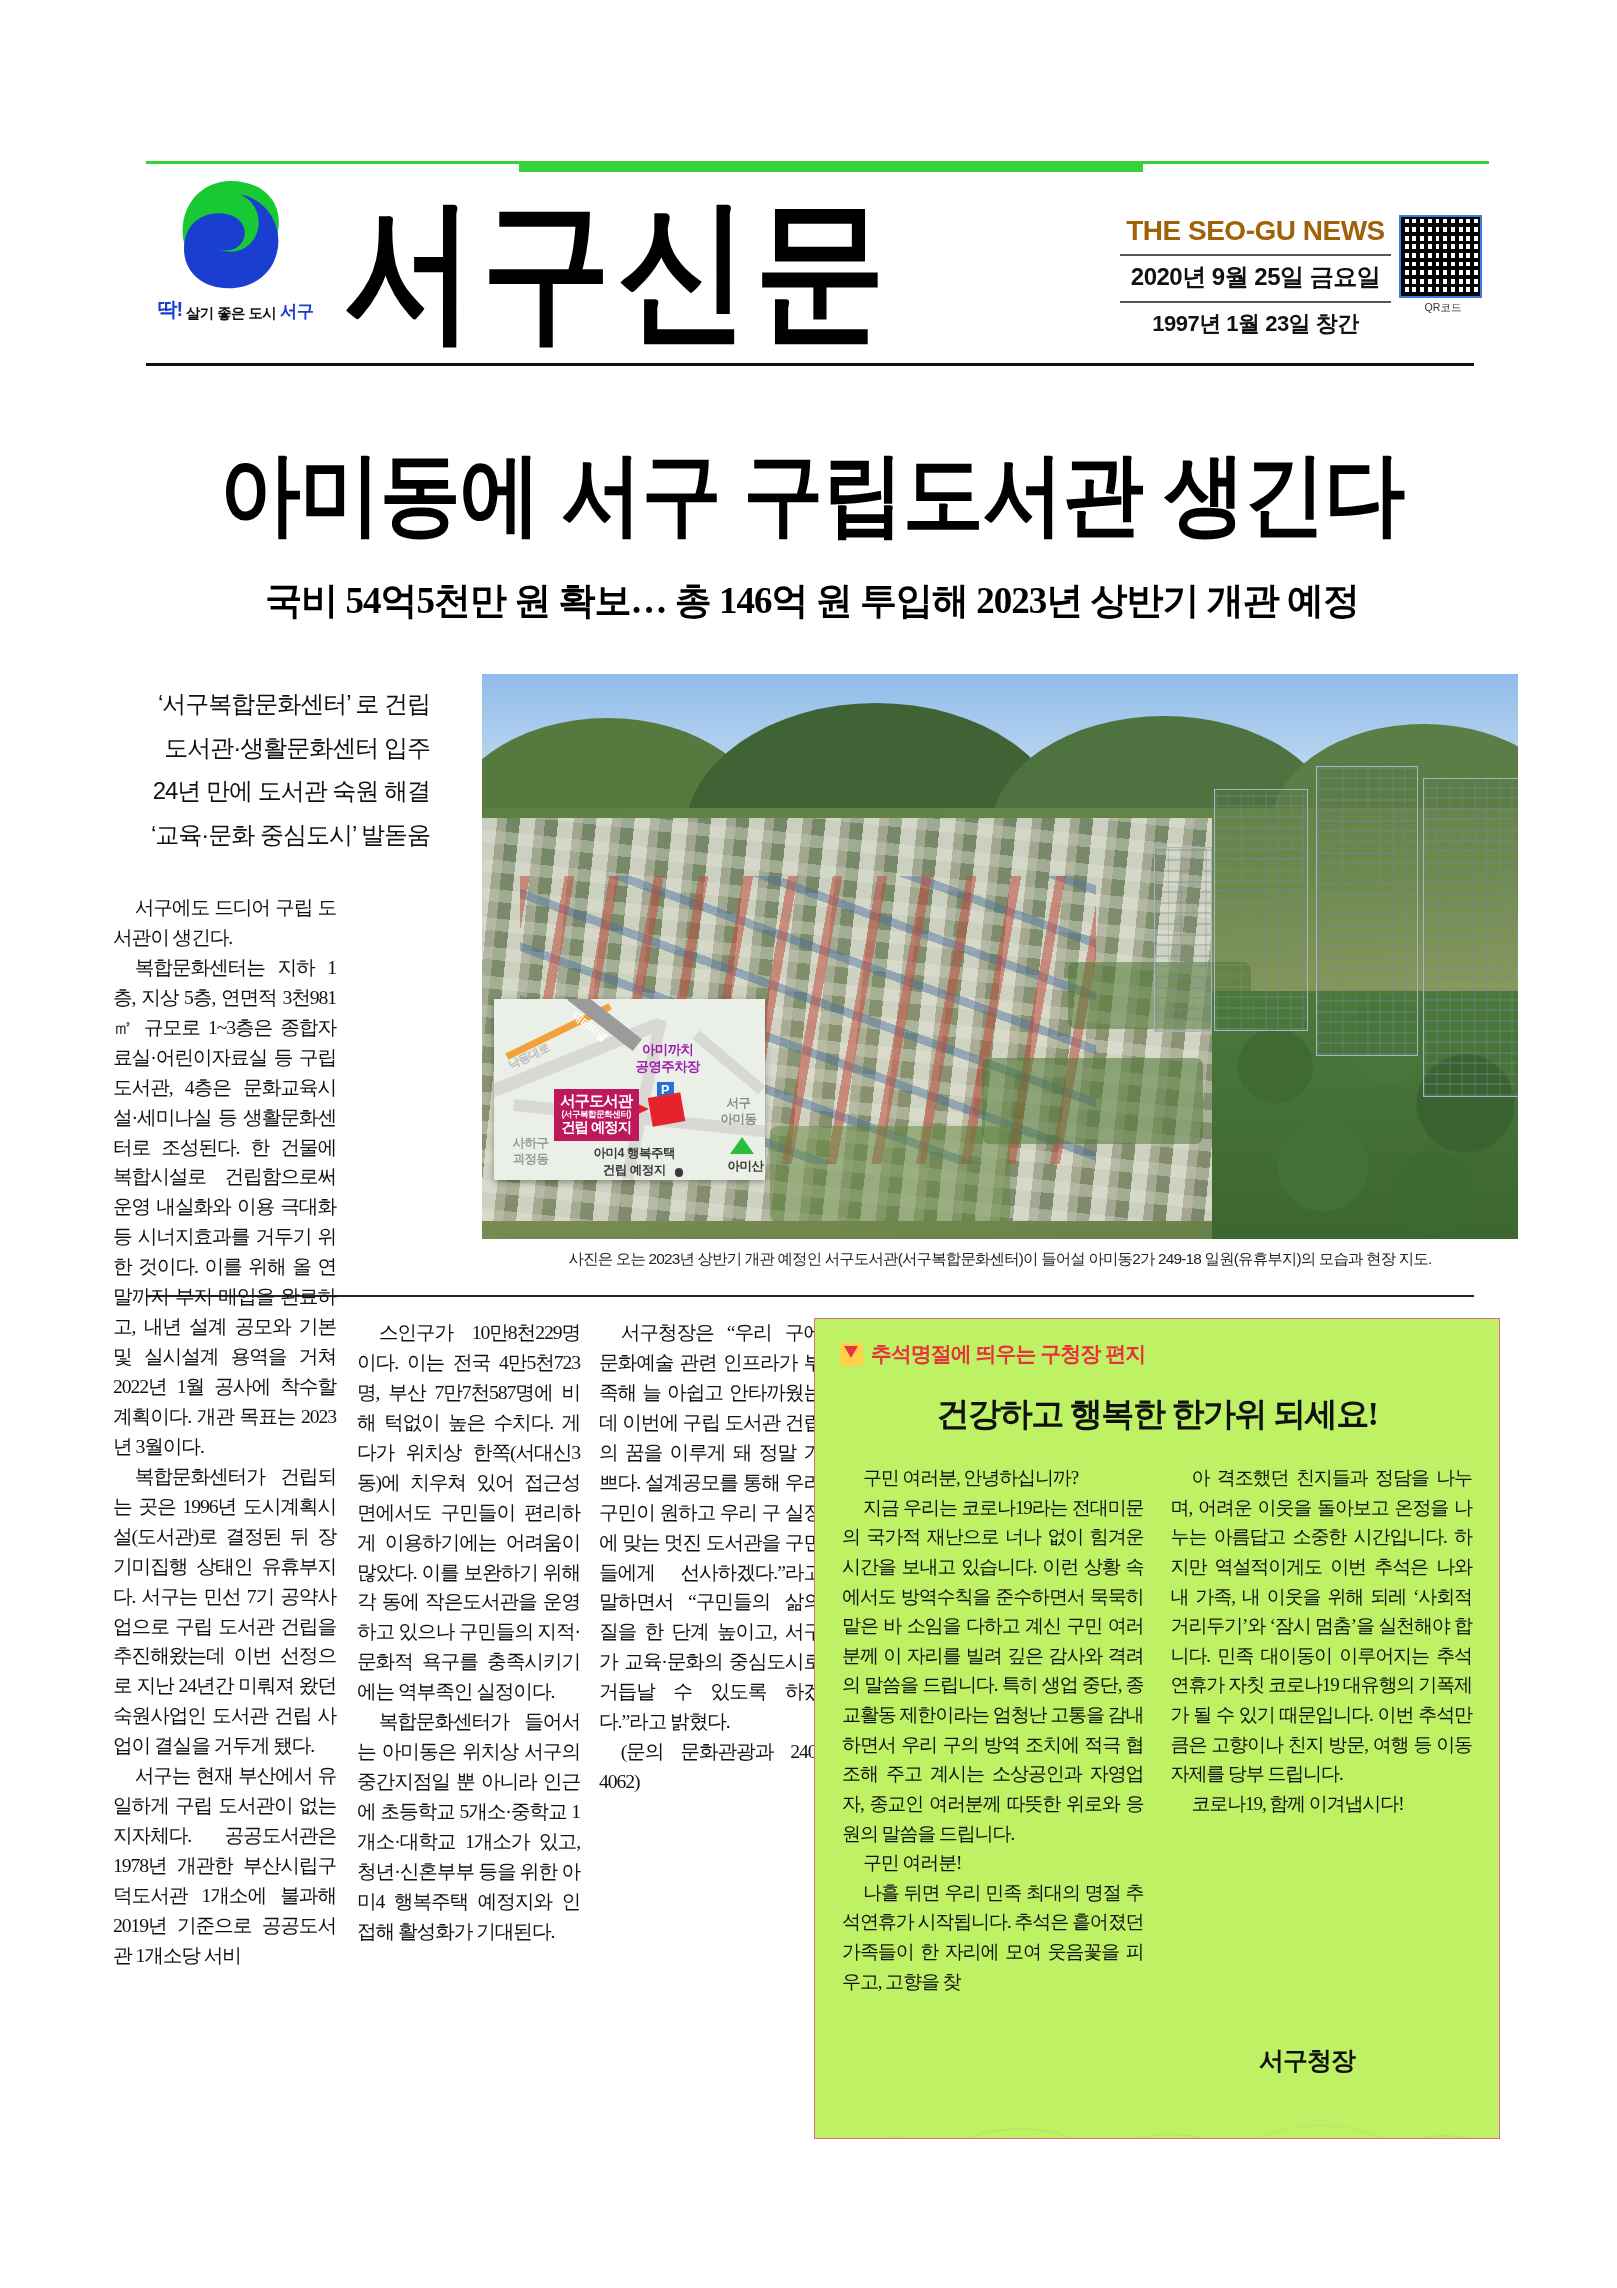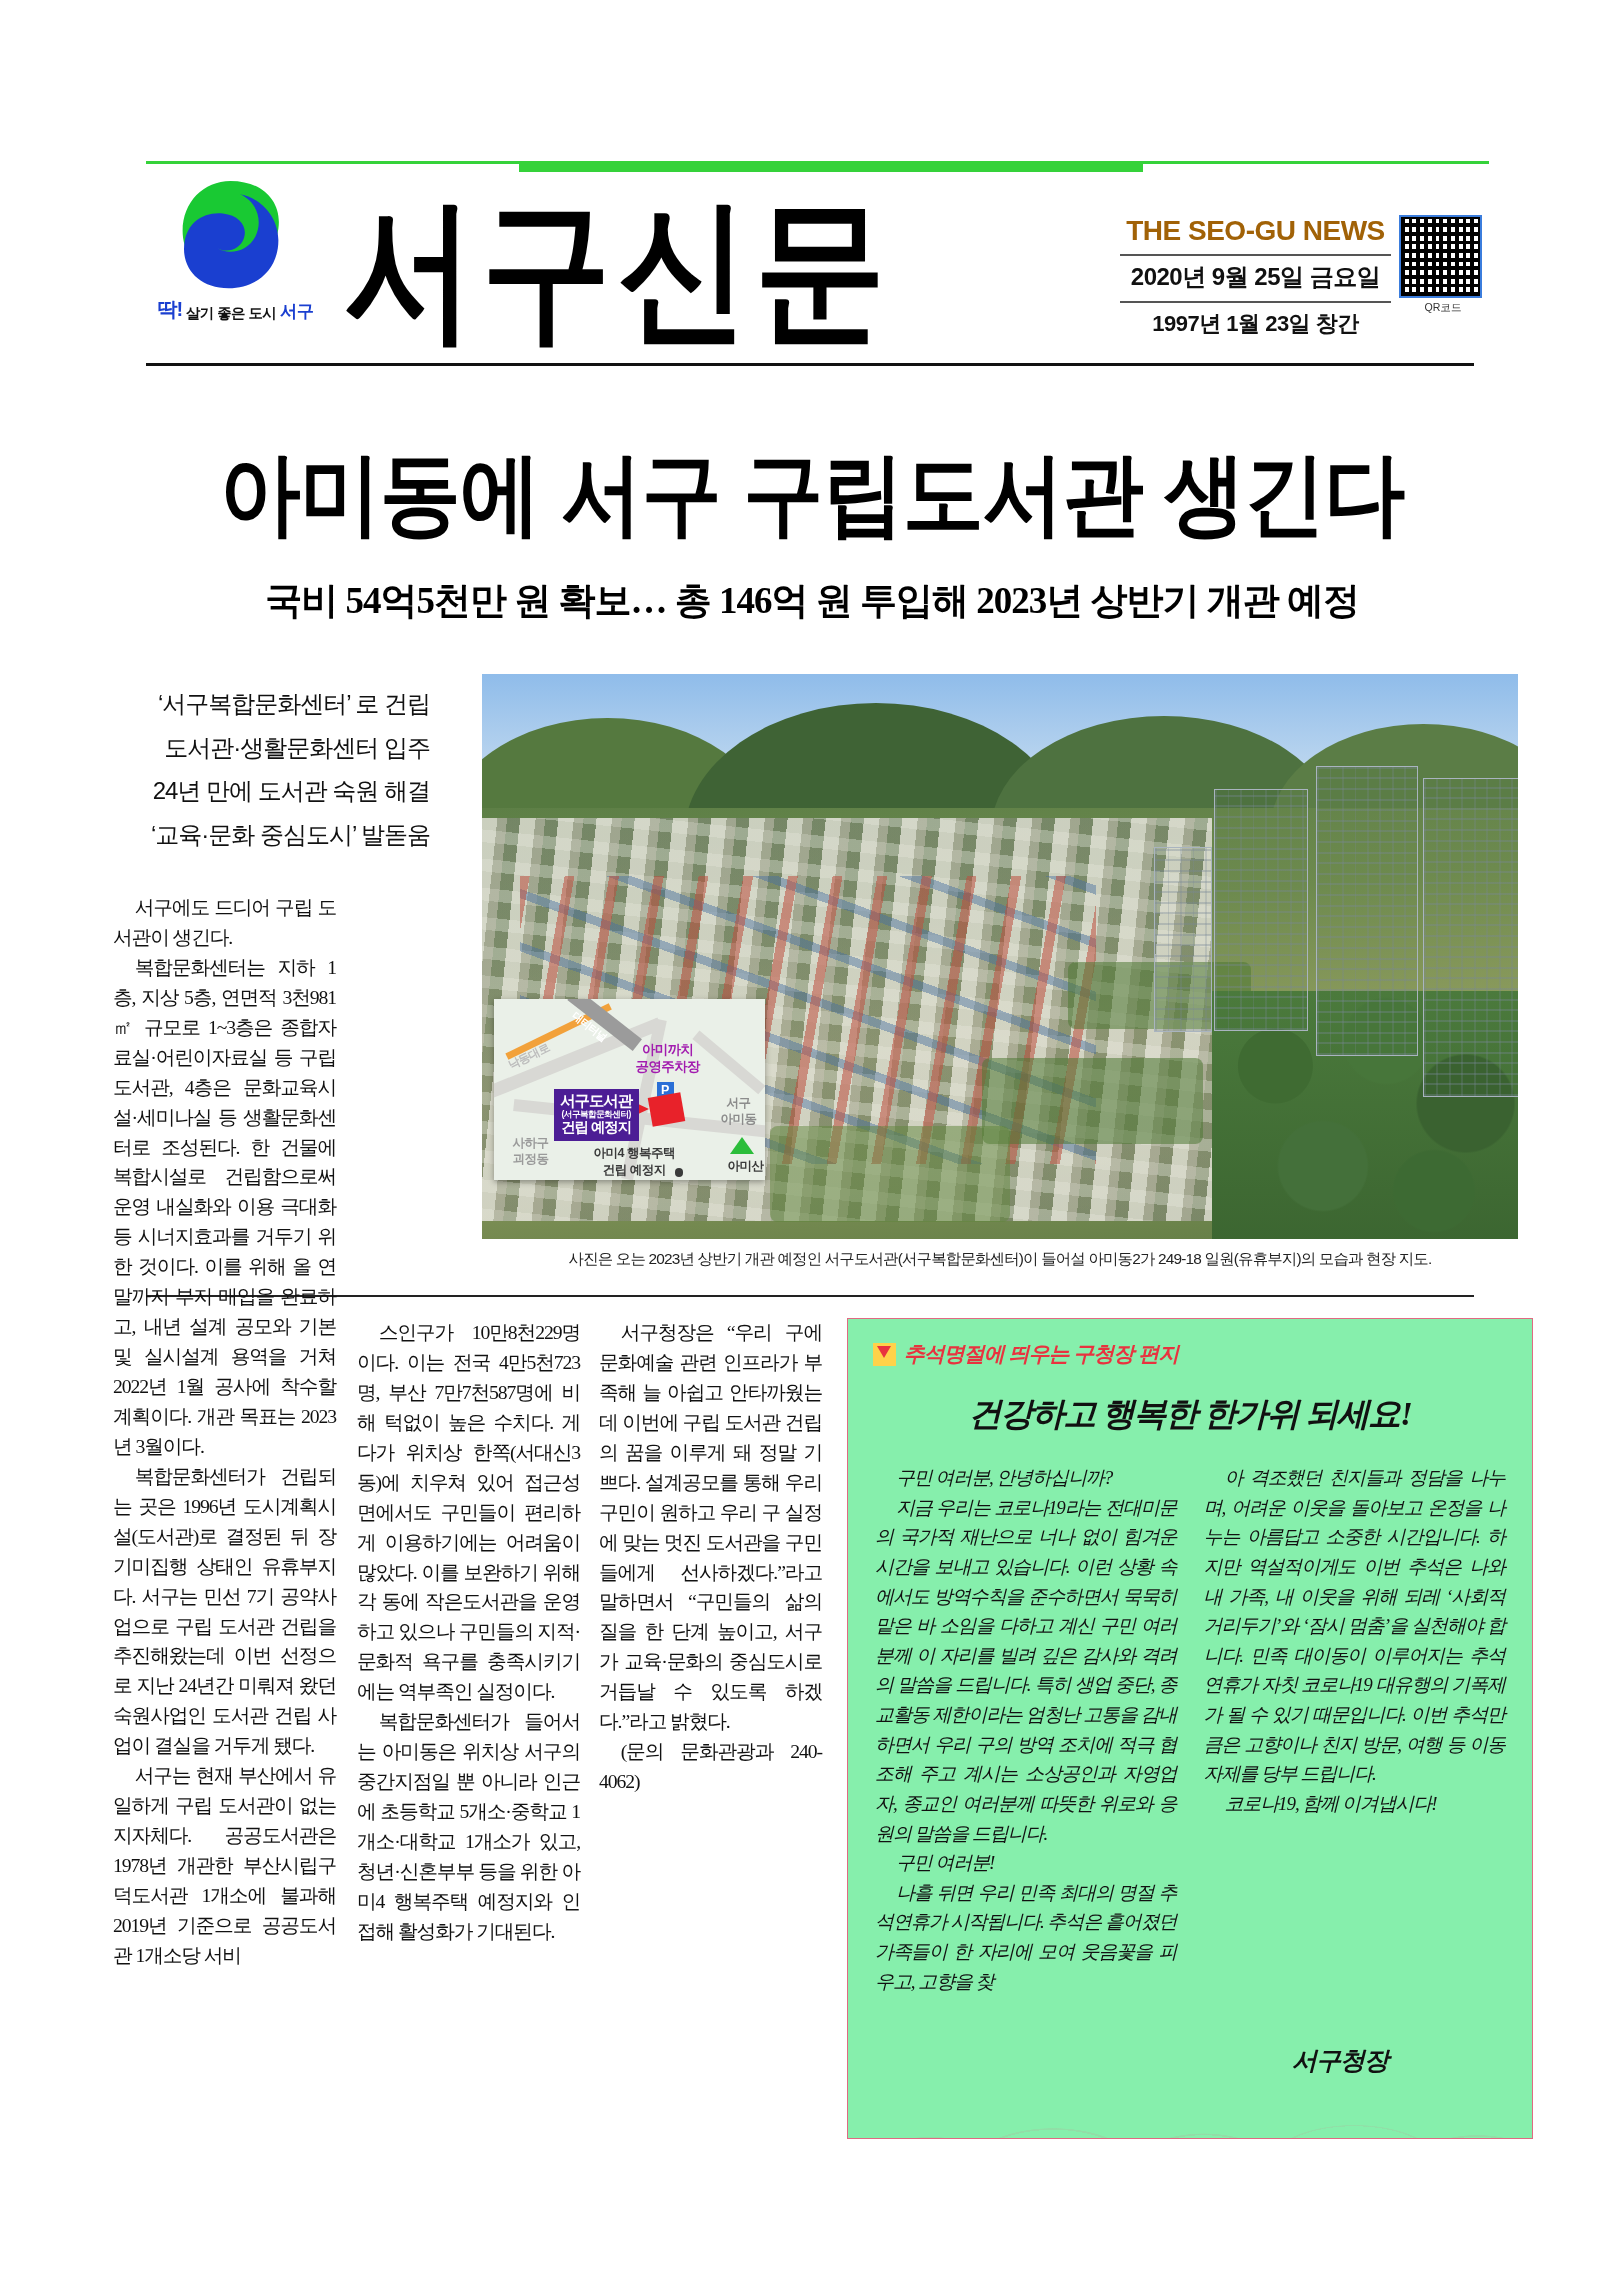--- a/index.html
+++ b/index.html
@@ -373,21 +373,21 @@
     border-left: 12.5px solid transparent;
     border-right: 12.5px solid transparent;
     border-bottom: 17.3px solid #2bbd3a;
   }
   .map-dot {
     position: absolute; left: 181px; top: 169px;
     width: 8.6px; height: 8.6px; border-radius: 50%; background: #3a3a3a;
   }
   .map-redbox {
     position: absolute; left: 60px; top: 90px;
-    background: #4c1d95; color: #fff;
+    background: #be185d; color: #fff;
     padding: 2.9px 6.7px 4.8px 6.7px;
     text-align: center;
     line-height: 1.15;
   }
   .map-redbox .l1 { font-size: 15.4px; font-weight: 700; letter-spacing: -1px; }
   .map-redbox .l2 { font-size: 8.6px; font-weight: 700; letter-spacing: -0.5px; }
   .map-redbox .l3 { font-size: 14.4px; font-weight: 700; letter-spacing: -1px; }
   .map-arrow {
     position: absolute; left: 142px; top: 104px;
     width: 0; height: 0;
@@ -433,26 +433,25 @@
     text-justify: inter-character;
   }
   .col p { margin: 0; text-indent: 1.1em; }
   .col1 { left: 113px; top: 893px; width: 223px; }
   .col2 { left: 357px; top: 1318px; width: 223px; }
   .col3 { left: 599px; top: 1318px; width: 223px; }
 
   
   .letterbox {
     position: absolute;
-    left: 847px; top: 1318px;
+    left: 814px; top: 1318px;
     width: 684px; height: 819px;
     border: 1.9px solid #e06a82;
-    background: #86efac;
+    background: #bef264;
     overflow: hidden;
-    font-style: italic;
   }
   .letter-wave {
     position: absolute;
     left: 0; bottom: -29px;
     width: 100%; height: 250px;
     background-image:
       radial-gradient(ellipse 144px 67px at 12% 100%, transparent 0 61px, rgba(224,106,130,0.14) 61px 64px, transparent 65px),
       radial-gradient(ellipse 183px 86px at 30% 100%, transparent 0 79px, rgba(224,106,130,0.12) 79px 82px, transparent 83px),
       radial-gradient(ellipse 154px 73px at 52% 100%, transparent 0 67px, rgba(224,106,130,0.13) 67px 70px, transparent 71px),
       radial-gradient(ellipse 192px 92px at 74% 100%, transparent 0 85px, rgba(224,106,130,0.11) 85px 87px, transparent 88px),

